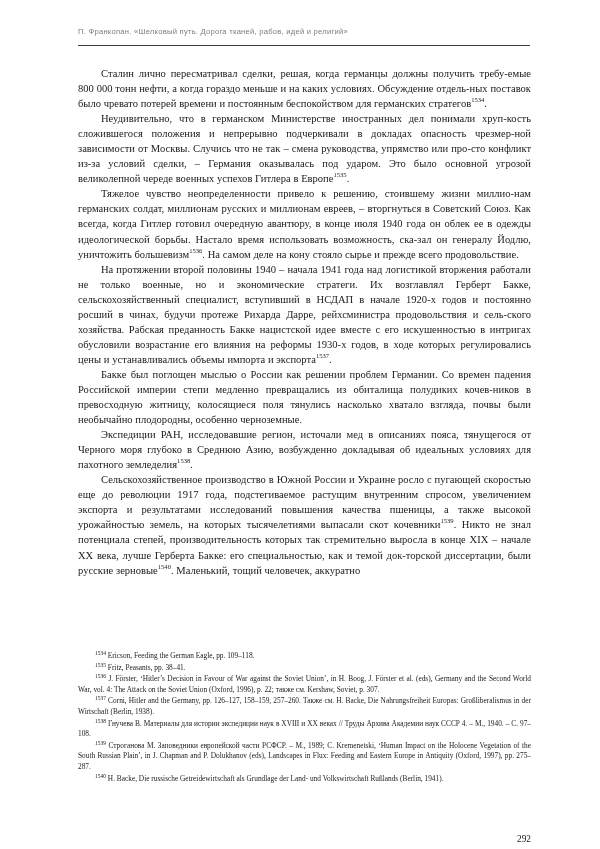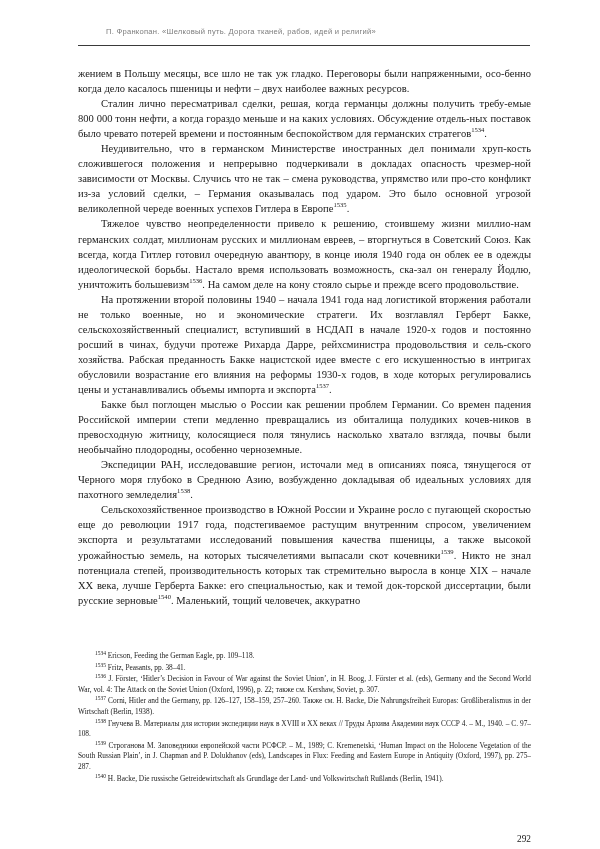--- a/index.html
+++ b/index.html
@@ -20,21 +20,20 @@
     box-sizing: border-box;
     overflow: hidden;
   }
 
   
   .running-header {
     position: absolute;
     left: 78px;
     top: 27px;
     width: 452px;
-    margin-left: 28px;
   }
   .running-header .rh-text {
     font-family: "Liberation Sans", "DejaVu Sans", sans-serif;
     font-size: 7.6px;
     letter-spacing: 0.25px;
     color: #7c7c7c;
     white-space: nowrap;
   }
   .rule {
     position: absolute;
@@ -104,21 +103,20 @@
 <body>
 
 <div class="page">
 
   <div class="running-header">
     <div class="rh-text">П.  Франкопан.  «Шелковый путь. Дорога тканей, рабов, идей и религий»</div>
   </div>
   <div class="rule"></div>
 
   <div class="body-block">
-      <p class="para no-indent">жением в Польшу месяцы, все шло не так уж гладко. Переговоры были напряженными, осо-бенно когда дело касалось пшеницы и нефти – двух наиболее важных ресурсов.</p>
       <p class="para">Сталин лично пересматривал сделки, решая, когда германцы должны получить требу-емые 800 000 тонн нефти, а когда гораздо меньше и на каких условиях. Обсуждение отдель-ных поставок было чревато потерей времени и постоянным беспокойством для германских стратегов<sup>1534</sup>.</p>
       <p class="para">Неудивительно, что в германском Министерстве иностранных дел понимали хруп-кость сложившегося положения и непрерывно подчеркивали в докладах опасность чрезмер-ной зависимости от Москвы. Случись что не так – смена руководства, упрямство или про-сто конфликт из-за условий сделки, – Германия оказывалась под ударом. Это было основной угрозой великолепной череде военных успехов Гитлера в Европе<sup>1535</sup>.</p>
       <p class="para">Тяжелое чувство неопределенности привело к решению, стоившему жизни миллио-нам германских солдат, миллионам русских и миллионам евреев, – вторгнуться в Советский Союз. Как всегда, когда Гитлер готовил очередную авантюру, в конце июля 1940 года он облек ее в одежды идеологической борьбы. Настало время использовать возможность, ска-зал он генералу Йодлю, уничтожить большевизм<sup>1536</sup>. На самом деле на кону стояло сырье и прежде всего продовольствие.</p>
       <p class="para">На протяжении второй половины 1940 – начала 1941 года над логистикой вторжения работали не только военные, но и экономические стратеги. Их возглавлял Герберт Бакке, сельскохозяйственный специалист, вступивший в НСДАП в начале 1920-х годов и постоянно росший в чинах, будучи протеже Рихарда Дарре, рейхсминистра продовольствия и сель-ского хозяйства. Рабская преданность Бакке нацистской идее вместе с его искушенностью в интригах обусловили возрастание его влияния на реформы 1930-х годов, в ходе которых регулировались цены и устанавливались объемы импорта и экспорта<sup>1537</sup>.</p>
       <p class="para">Бакке был поглощен мыслью о России как решении проблем Германии. Со времен падения Российской империи степи медленно превращались из обиталища полудиких кочев-ников в превосходную житницу, колосящиеся поля тянулись насколько хватало взгляда, почвы были необычайно плодородны, особенно черноземные.</p>
       <p class="para">Экспедиции РАН, исследовавшие регион, источали мед в описаниях пояса, тянущегося от Черного моря глубоко в Среднюю Азию, возбужденно докладывая об идеальных условиях для пахотного земледелия<sup>1538</sup>.</p>
       <p class="para">Сельскохозяйственное производство в Южной России и Украине росло с пугающей скоростью еще до революции 1917 года, подстегиваемое растущим внутренним спросом, увеличением экспорта и результатами исследований повышения качества пшеницы, а также высокой урожайностью земель, на которых тысячелетиями выпасали скот кочевники<sup>1539</sup>. Никто не знал потенциала степей, производительность которых так стремительно выросла в конце XIX – начале XX века, лучше Герберта Бакке: его специальностью, как и темой док-торской диссертации, были русские зерновые<sup>1540</sup>. Маленький, тощий человечек, аккуратно</p>
     </div>
 
   <div class="footnotes">

